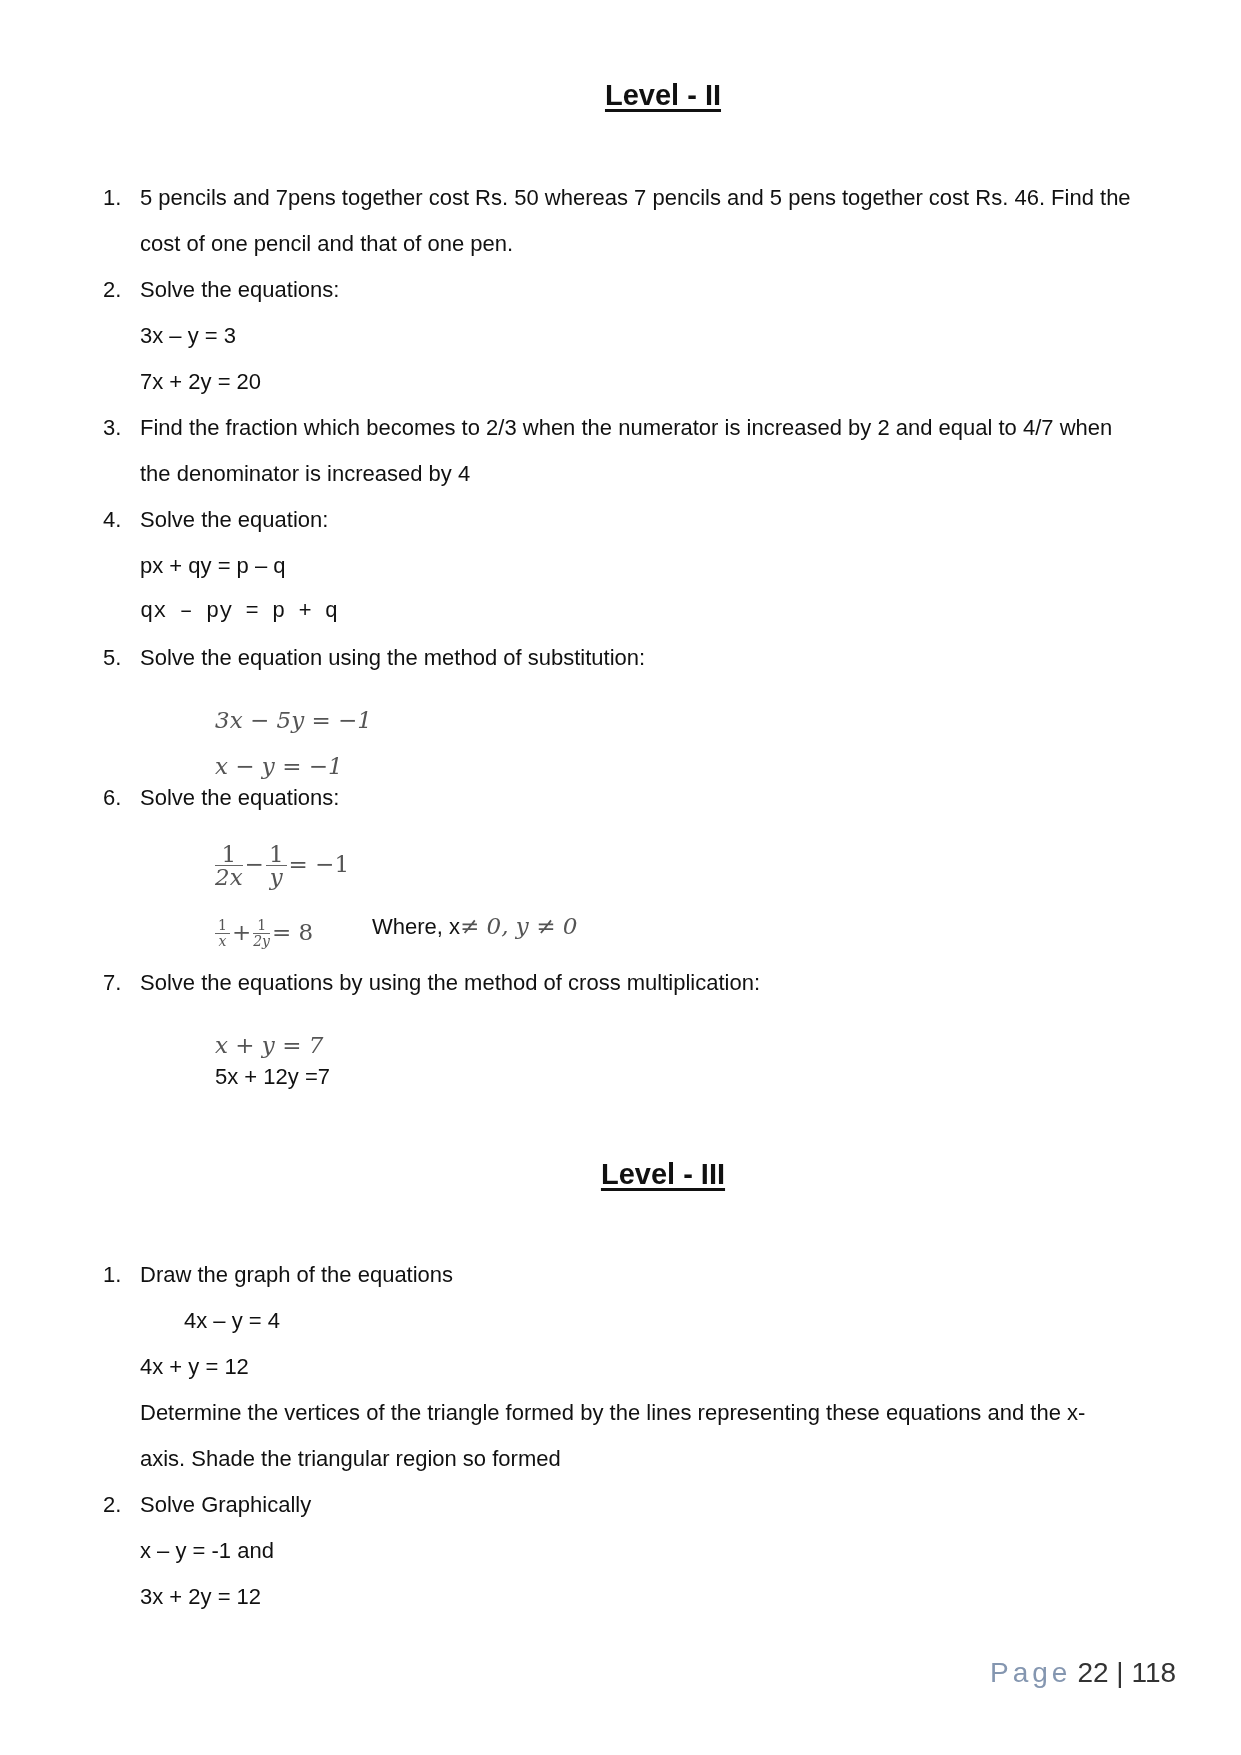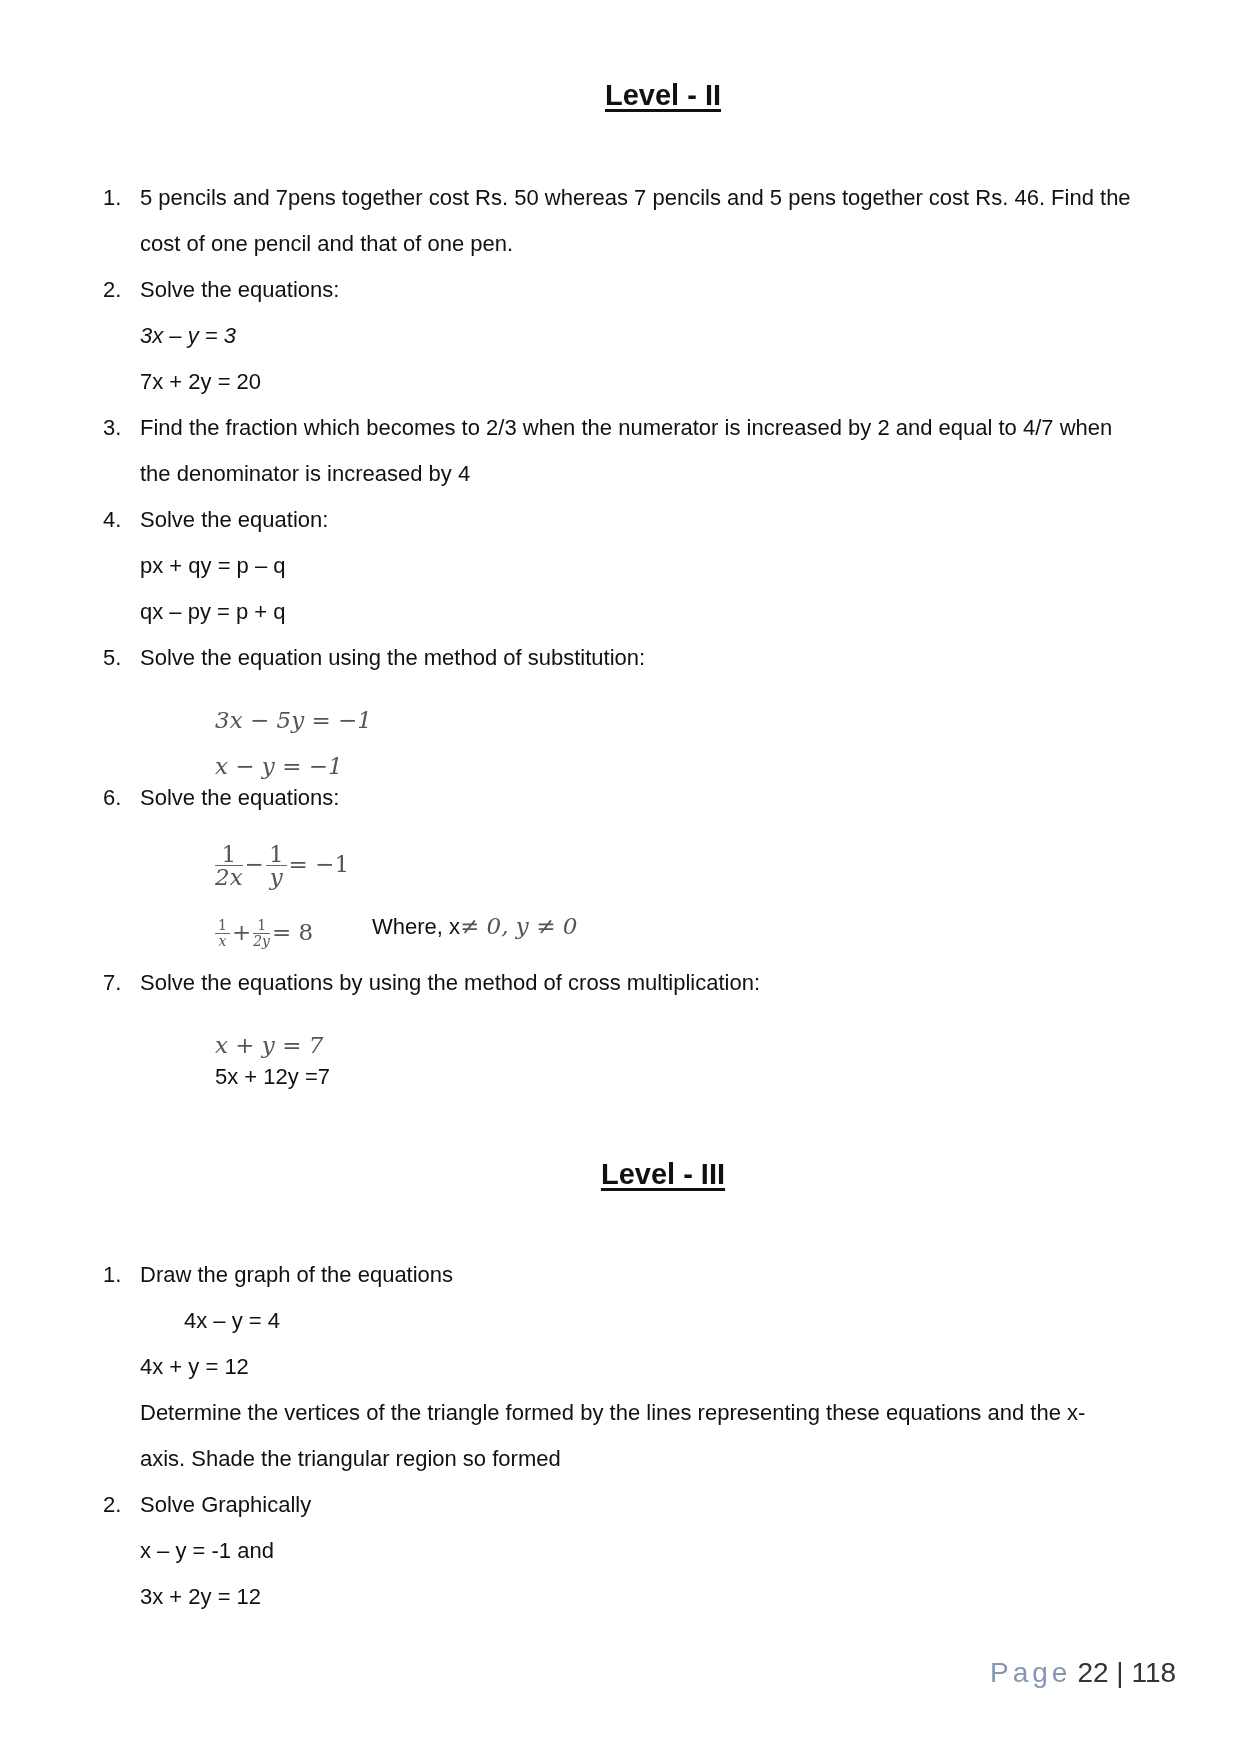--- a/index.html
+++ b/index.html
@@ -23,31 +23,31 @@
 <body>
 
 <div class="title" style="top:78px;"><span>Level - II</span></div>
 
 <div class="num" style="top:185px;">1.</div>
 <div class="line" style="top:185px;left:140px;">5 pencils and 7pens together cost Rs. 50 whereas 7 pencils and 5 pens together cost Rs. 46. Find the</div>
 <div class="line" style="top:231px;left:140px;">cost of one pencil and that of one pen.</div>
 
 <div class="num" style="top:277px;">2.</div>
 <div class="line" style="top:277px;left:140px;">Solve the equations:</div>
-<div class="line" style="top:323px;left:140px;font-style:italic;">3x – y = 3</div>
+<div class="line" style="top:323px;left:140px;">3x – y = 3</div>
 <div class="line" style="top:369px;left:140px;">7x + 2y = 20</div>
 
 <div class="num" style="top:415px;">3.</div>
 <div class="line" style="top:415px;left:140px;">Find the fraction which becomes to 2/3 when the numerator is increased by 2 and equal to 4/7 when</div>
 <div class="line" style="top:461px;left:140px;">the denominator is increased by 4</div>
 
 <div class="num" style="top:507px;">4.</div>
 <div class="line" style="top:507px;left:140px;">Solve the equation:</div>
 <div class="line" style="top:553px;left:140px;">px + qy = p – q</div>
-<div class="line" style="top:599px;left:140px;">qx – py = p + q</div>
+<div class="line" style="top:599px;left:140px;font-family:Liberation Mono, monospace;">qx – py = p + q</div>
 
 <div class="num" style="top:645px;">5.</div>
 <div class="line" style="top:645px;left:140px;">Solve the equation using the method of substitution:</div>
 <div class="line math" style="top:691px;left:215px;font-style:italic;">3x − 5y = −1</div>
 <div class="line math" style="top:737px;left:215px;font-style:italic;">x − y =  −1</div>
 
 <div class="num" style="top:785px;">6.</div>
 <div class="line" style="top:785px;left:140px;">Solve the equations:</div>
 
 <div class="line math" style="top:827px;left:213px;">

